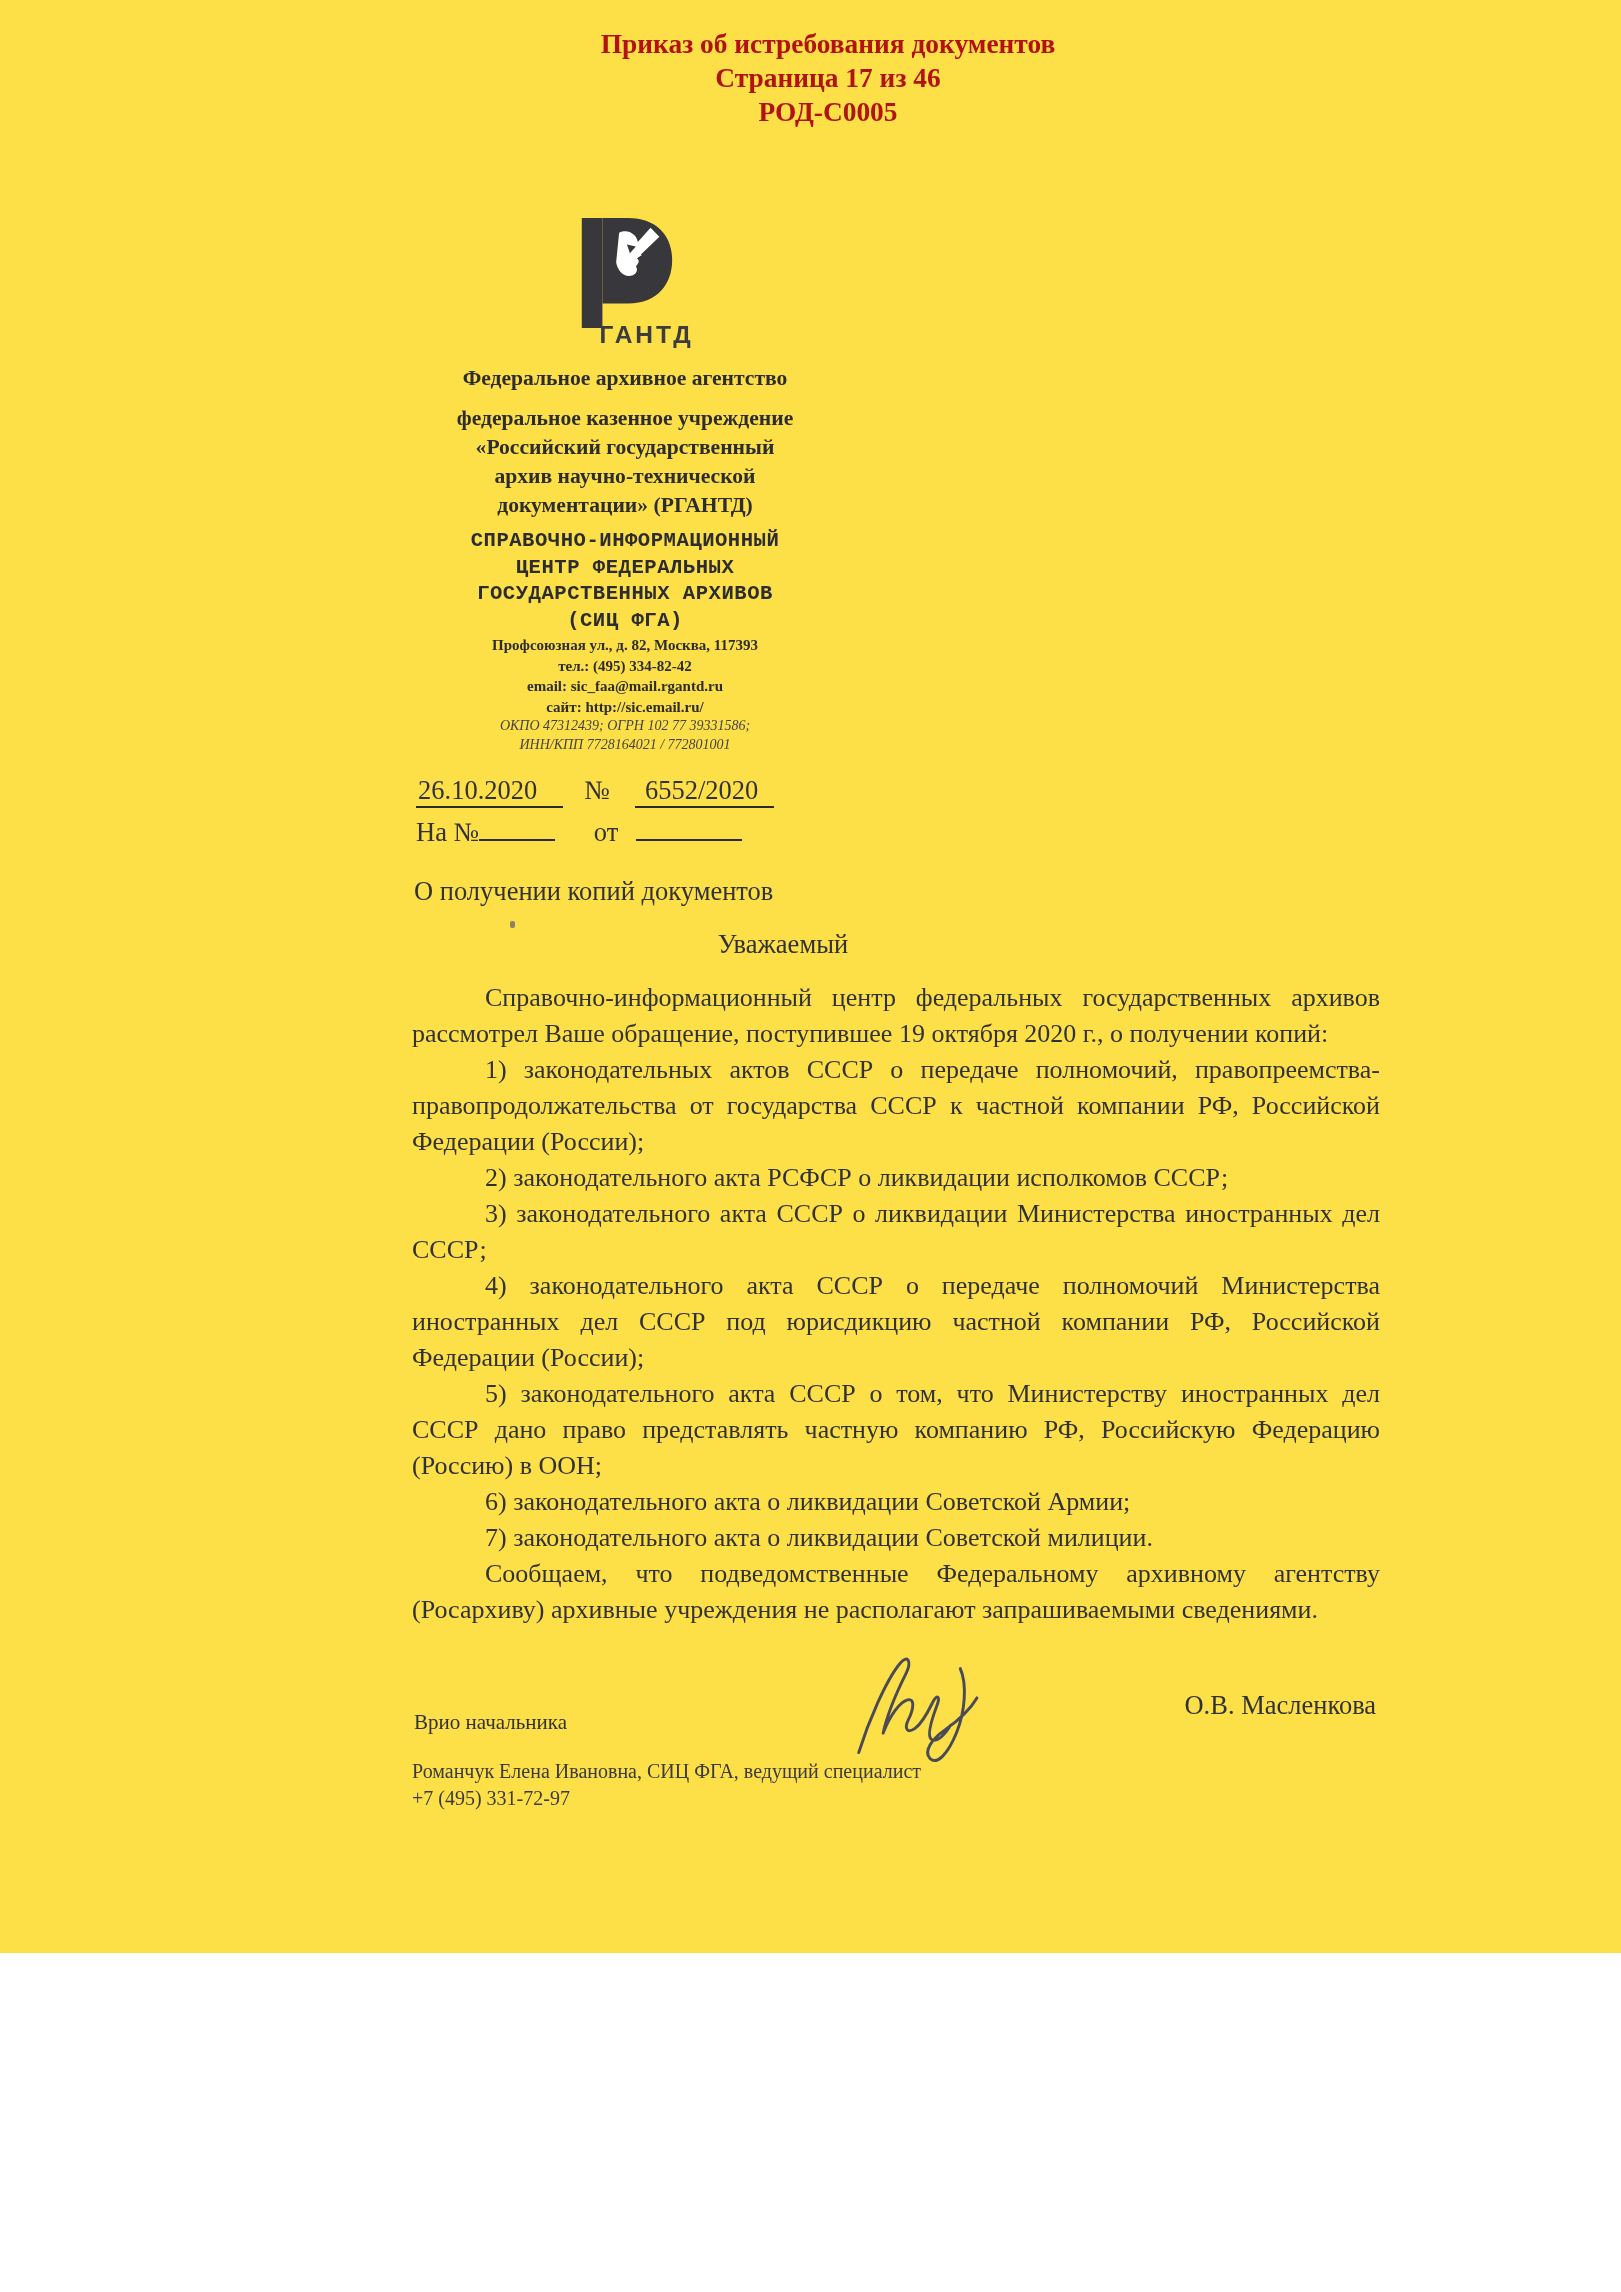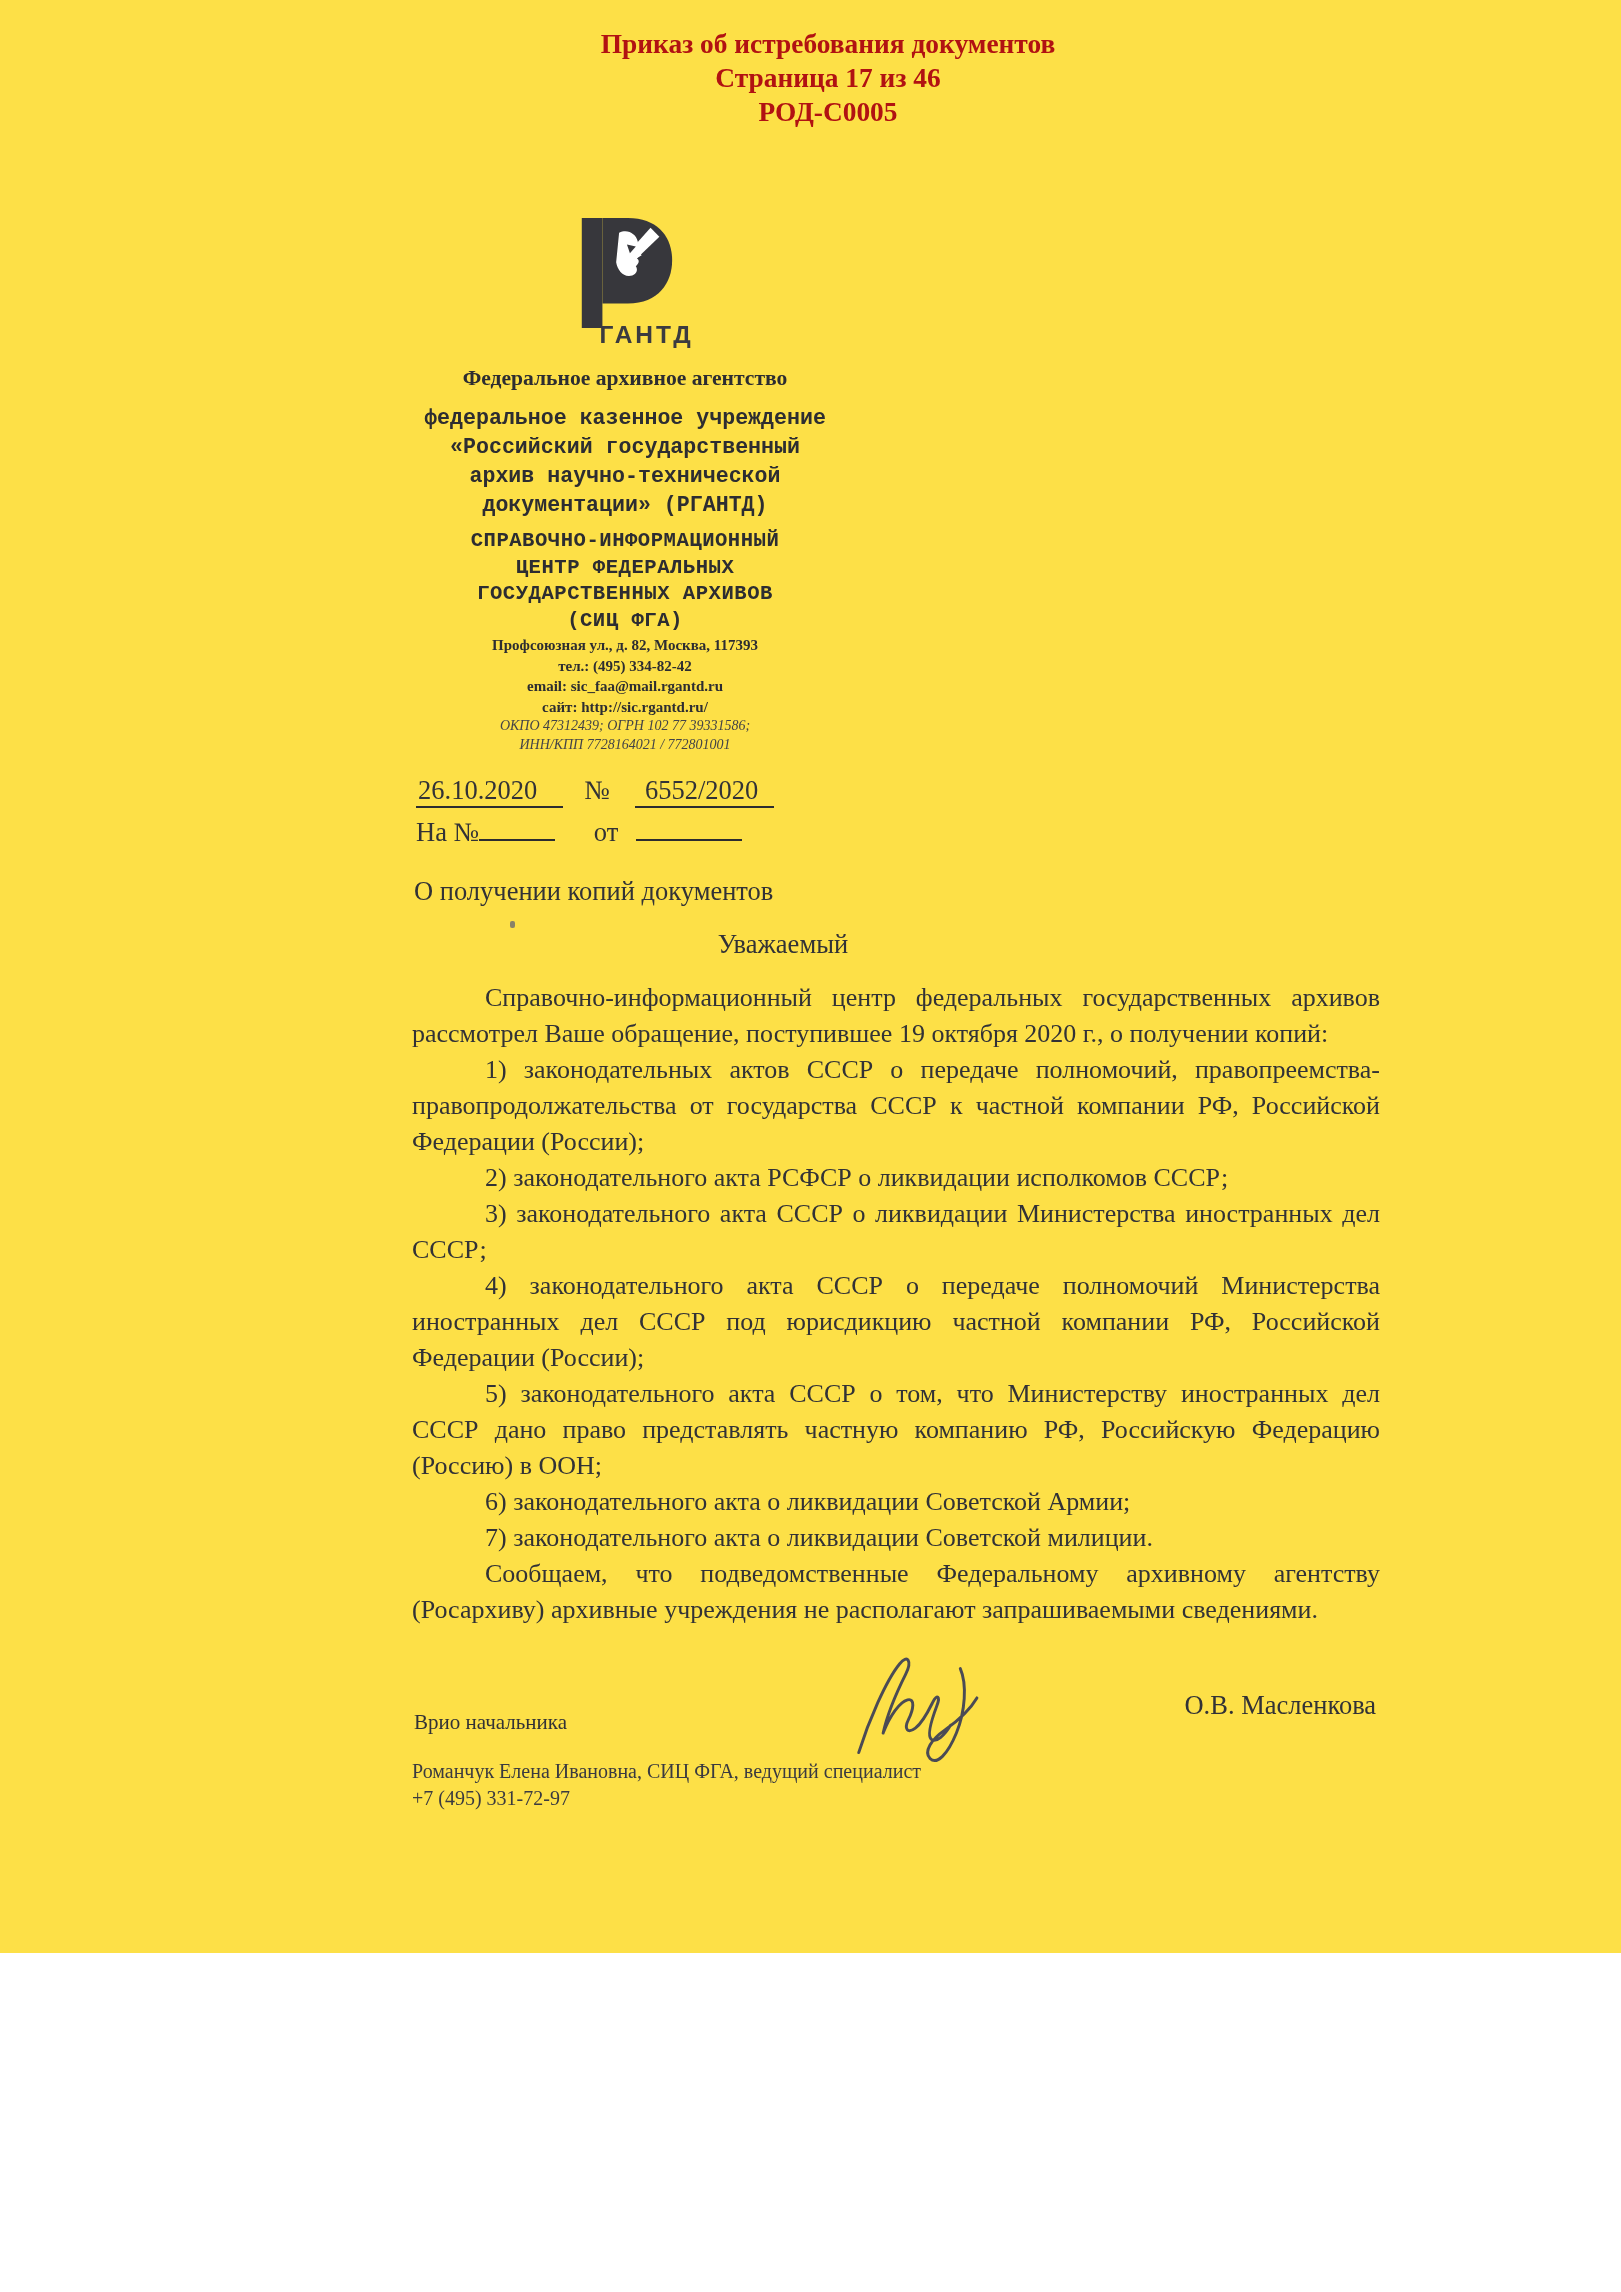--- a/index.html
+++ b/index.html
@@ -25,21 +25,21 @@
     text-align:center;color:#2d2d31;
   }
   .logo{position:relative;width:137px;height:131px;margin:0 auto 16px auto;}
   .logo svg{position:absolute;left:13.7px;top:0;}
   .logo-caption{
     position:absolute;left:43px;bottom:0;
     font-family:"Liberation Sans", sans-serif;
     font-weight:bold;font-size:24.5px;letter-spacing:2.9px;color:#3b3b40;
   }
   .lh-agency{font-weight:bold;font-size:21.6px;line-height:27.4px;margin-bottom:11.8px;}
-  .lh-org div{font-weight:bold;font-size:21.6px;line-height:29px;font-family:Liberation Mono, monospace;}
+  .lh-org div{font-weight:bold;font-size:21.6px;line-height:29px;}
   .lh-center{margin-top:7.8px;}
   .lh-center div{
     font-family:Liberation Mono, monospace;
     font-weight:bold;font-size:20.6px;line-height:26.5px;letter-spacing:0.5px;
   }
   .lh-contact{margin-top:1px;}
   .lh-contact div{font-weight:bold;font-size:15px;line-height:20.6px;}
   .lh-registry div{font-size:14px;line-height:18.6px;color:#434347;font-style:italic;}
   
   .ref-block{
@@ -116,21 +116,21 @@
     <div class="lh-center">
       <div>СПРАВОЧНО-ИНФОРМАЦИОННЫЙ</div>
       <div>ЦЕНТР ФЕДЕРАЛЬНЫХ</div>
       <div>ГОСУДАРСТВЕННЫХ АРХИВОВ</div>
       <div>(СИЦ ФГА)</div>
     </div>
     <div class="lh-contact">
       <div>Профсоюзная ул., д. 82, Москва, 117393</div>
       <div>тел.: (495) 334-82-42</div>
       <div>email: sic_faa@mail.rgantd.ru</div>
-      <div>сайт: http://sic.rgantd.ru/</div>
+      <div>сайт: http://sic.email.ru/</div>
     </div>
     <div class="lh-registry">
       <div>ОКПО 47312439; ОГРН 102 77 39331586;</div>
       <div>ИНН/КПП 7728164021 / 772801001</div>
     </div>
   </div>
 
   <div class="ref-block">
     <div>
       <span class="u ref-date">26.10.2020</span><span class="no-sign">№</span><span class="u ref-no">6552/2020</span>

